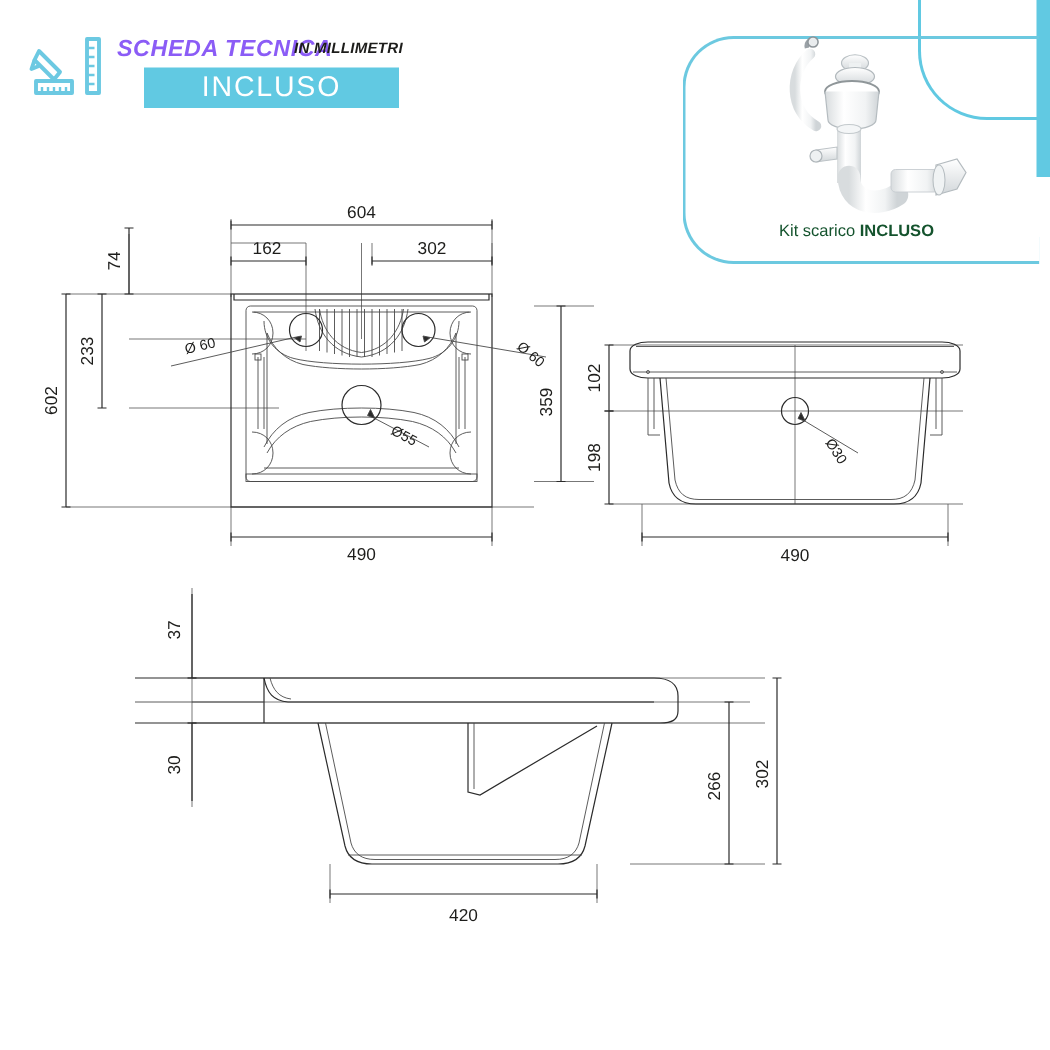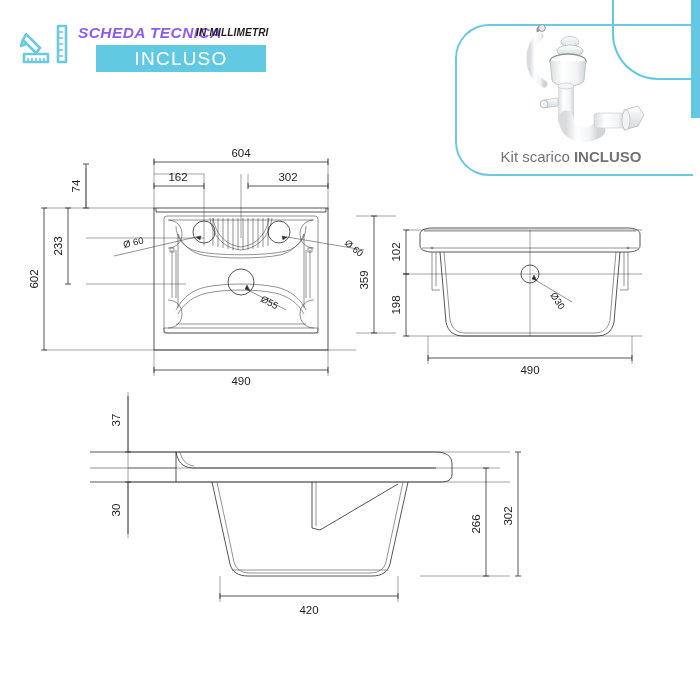--- a/index.html
+++ b/index.html
@@ -46,28 +46,28 @@
     border-top:none;border-right:none;
   }
   .kit-box{
     position:absolute;left:455px;top:24px;width:238px;height:152px;
     border:2px solid #6cc9e0;border-radius:34px 0 0 34px;
     border-right:none;
     box-sizing:border-box;background:transparent;
   }
   .kit-caption{
     position:absolute;left:455px;top:148px;width:232px;
-    text-align:center;font-size:15px;color:#737373;white-space:nowrap;
+    text-align:center;font-size:11px;color:#14532d;white-space:nowrap;
   }
   .kit-caption .b{font-weight:bold;}
   .kit-img{position:absolute;left:520px;top:18px;width:130px;height:124px;}
 
   
   .dwg{position:absolute;}
-  #dwg-top{left:26px;top:138px;width:380px;height:250px;}
+  #dwg-top{left:26px;top:126px;width:380px;height:250px;}
   #dwg-side{left:392px;top:212px;width:290px;height:176px;}
   #dwg-front{left:80px;top:388px;width:500px;height:240px;}
 
   svg{display:block;overflow:visible;}
   .ln{stroke:#2b2b2b;stroke-width:.8;fill:none;}
   .ln-thin{stroke:#4a4a4a;stroke-width:.6;fill:none;}
   .ln-ext{stroke:#5a5a5a;stroke-width:.55;fill:none;}
   .dimtxt{
     font-family:"Liberation Sans", sans-serif;
     font-size:11.5px;fill:#1d1d1b;

